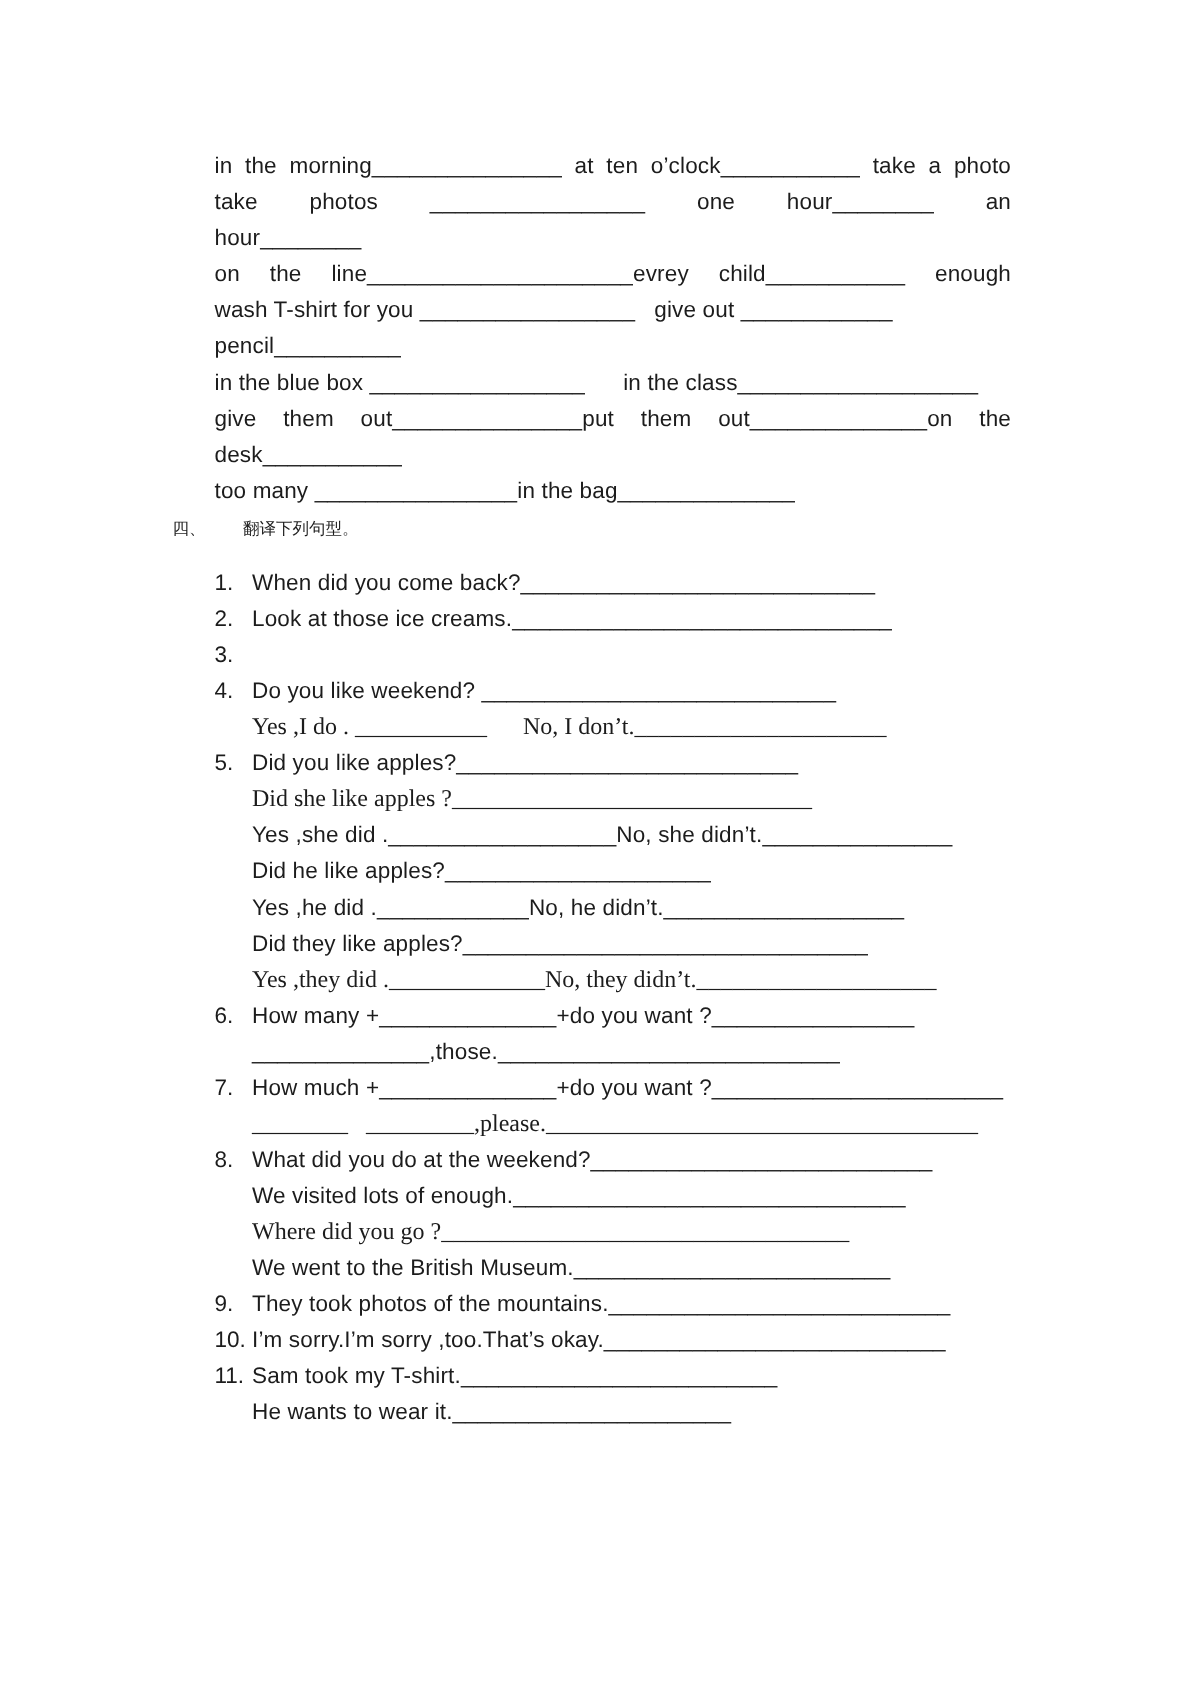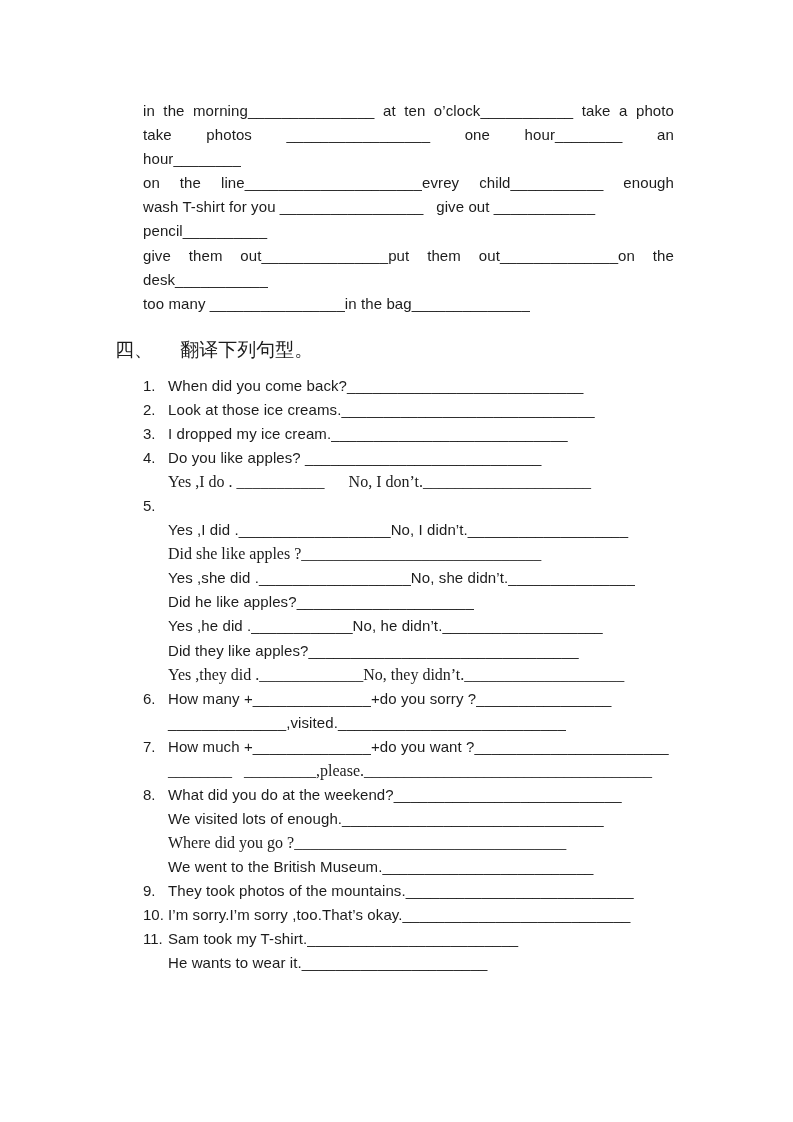--- a/index.html
+++ b/index.html
@@ -30,23 +30,23 @@
     white-space: pre;
     letter-spacing: 0.1px;
   }
   .vline.just {
     white-space: normal;
     text-align: justify;
     text-align-last: justify;
   }
   
   .sec-header {
-    margin: 22px 0 12px -28px;
+    margin: 1px 0 12px -28px;
     line-height: 24px;
-    font-size: 19px;
+    font-size: 11px;
     font-family: "Liberation Sans", sans-serif;
   }
   .sec-num { display: inline-block; }
   .sec-title { display: inline-block; margin-left: 22px; }
   
   .row {
     display: flex;
     line-height: 24.07px;
   }
   .num {
@@ -70,20 +70,21 @@
 <div class="page">
   <div class="content">
 
     <div id="vocab">
         <div class="vline just">in the morning_______________ at ten o’clock___________ take a photo</div>
         <div class="vline just">take photos _________________ one hour________ an</div>
         <div class="vline">hour________</div>
         <div class="vline just">on the line_____________________evrey child___________ enough</div>
         <div class="vline">wash T-shirt for you _________________   give out ____________</div>
         <div class="vline">pencil__________</div>
+        <div class="vline">in the blue box _________________      in the class___________________</div>
         <div class="vline just">give them out_______________put them out______________on the</div>
         <div class="vline">desk___________</div>
         <div class="vline">too many ________________in the bag______________</div>
       </div>
 
     <div class="sec-header">
       <span class="sec-num">四、</span>
       <span class="sec-title">翻译下列句型。</span>
     </div>
 
@@ -91,36 +92,32 @@
         <div class="row">
           <span class="num">1.</span>
           <span class="txt">When did you come back?____________________________</span>
         </div>
         <div class="row">
           <span class="num">2.</span>
           <span class="txt">Look at those ice creams.______________________________</span>
         </div>
         <div class="row">
           <span class="num">3.</span>
-          <span class="txt">I dropped my ice cream.____________________________</span>
         </div>
         <div class="row">
           <span class="num">4.</span>
-          <span class="txt">Do you like apples? ____________________________</span>
+          <span class="txt">Do you like weekend? ____________________________</span>
         </div>
         <div class="row">
           <span class="num"></span>
           <span class="txt serif">Yes ,I do . ___________      No, I don’t._____________________</span>
         </div>
         <div class="row">
           <span class="num">5.</span>
-        </div>
-        <div class="row">
-          <span class="num"></span>
-          <span class="txt">Yes ,I did .__________________No, I didn’t.___________________</span>
+          <span class="txt">Did you like apples?___________________________</span>
         </div>
         <div class="row">
           <span class="num"></span>
           <span class="txt serif">Did she like apples ?______________________________</span>
         </div>
         <div class="row">
           <span class="num"></span>
           <span class="txt">Yes ,she did .__________________No, she didn’t._______________</span>
         </div>
         <div class="row">
@@ -134,25 +131,25 @@
         <div class="row">
           <span class="num"></span>
           <span class="txt">Did they like apples?________________________________</span>
         </div>
         <div class="row">
           <span class="num"></span>
           <span class="txt serif">Yes ,they did ._____________No, they didn’t.____________________</span>
         </div>
         <div class="row">
           <span class="num">6.</span>
-          <span class="txt">How many +______________+do you sorry ?________________</span>
+          <span class="txt">How many +______________+do you want ?________________</span>
         </div>
         <div class="row">
           <span class="num"></span>
-          <span class="txt">______________,visited.___________________________</span>
+          <span class="txt">______________,those.___________________________</span>
         </div>
         <div class="row">
           <span class="num">7.</span>
           <span class="txt">How much +______________+do you want ?_______________________</span>
         </div>
         <div class="row">
           <span class="num"></span>
           <span class="txt serif">________   _________,please.____________________________________</span>
         </div>
         <div class="row">

